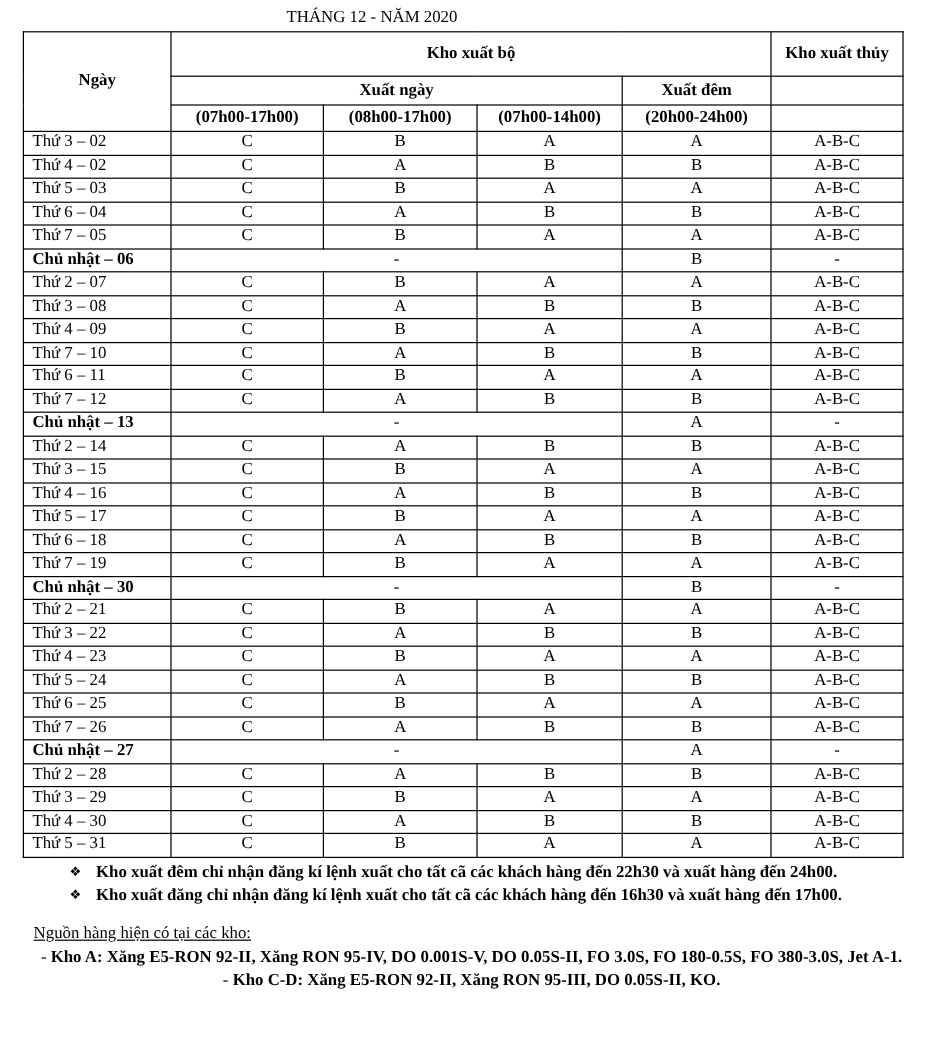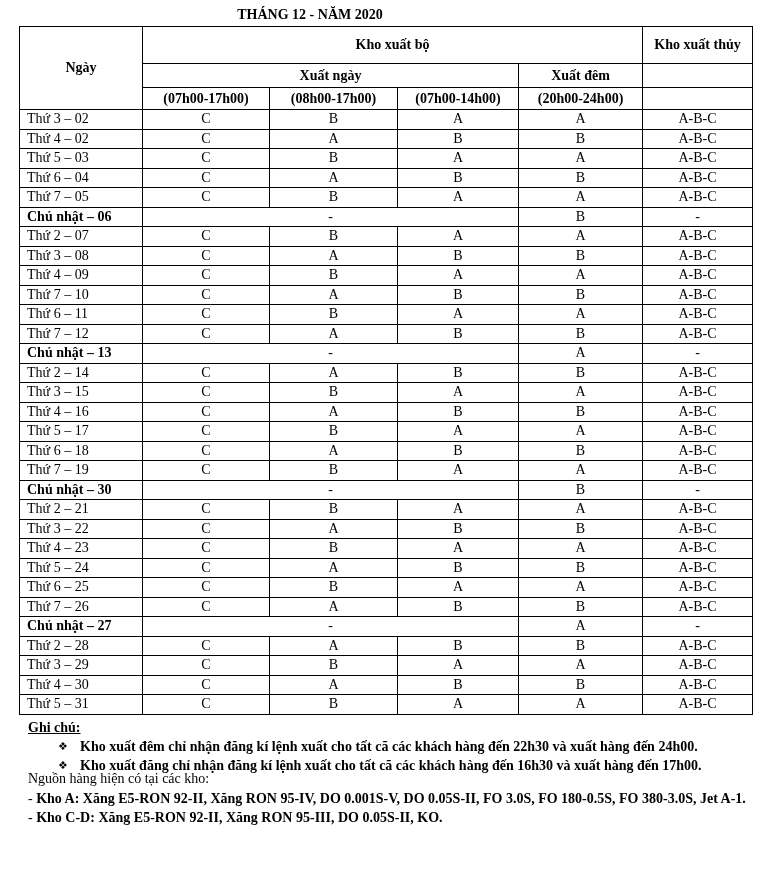--- a/index.html
+++ b/index.html
@@ -3,21 +3,21 @@
 <meta charset="utf-8">
 <style>
   html, body { margin: 0; padding: 0; background: #ffffff; }
   body {
     width: 771px; height: 875px; position: relative; overflow: hidden;
     font-family: "Liberation Serif", "DejaVu Serif", serif;
     color: #000;
   }
   .title {
     position: absolute; left: 0; top: 5px; width: 620px;
-    text-align: center; font-weight: bold; font-size: 14px; line-height: 20px;
+    text-align: center; font-weight: normal; font-size: 14px; line-height: 20px;
     letter-spacing: 0px;
   }
   table.sched {
     position: absolute; left: 19px; top: 26px;
     border-collapse: collapse; table-layout: fixed;
     font-size: 14px; width: 733px;
   }
   table.sched td, table.sched th {
     border: 1px solid #000; padding: 0; text-align: center;
     overflow: hidden; white-space: nowrap;
@@ -36,22 +36,22 @@
   .col-c { width: 121px; }
   .col-d { width: 124px; }
   .col-e { width: 110px; }
   th.wrap { white-space: normal; }
 
   .notes { position: absolute; left: 28px; top: 718px; width: 740px; font-size: 14px; }
   .notes .ghichu { font-weight: bold; text-decoration: underline; line-height: 19px; }
   .notes .bullet-line { position: relative; padding-left: 52px; font-weight: bold; line-height: 19px; white-space: nowrap; }
   .notes .bullet-line .bul { position: absolute; left: 30px; top: 0; font-size: 11px; font-weight: normal; }
   .src { position: absolute; left: 28px; top: 769px; width: 730px; font-size: 14px; line-height: 19.5px; }
-  .src .src-title { }
-  .src .src-line { font-weight: bold; }
+  .src .src-title { text-decoration: underline; }
+  .src .src-line { font-weight: bold; text-align: center; }
   .src .dash { font-weight: normal; }
 </style>
 </head>
 <body>
 
 <div class="title">THÁNG 12 - NĂM 2020</div>
 
 <table class="sched">
   <colgroup>
     <col class="col-day">
@@ -318,21 +318,20 @@
         <td>C</td>
         <td>B</td>
         <td>A</td>
         <td>A</td>
         <td>A-B-C</td>
       </tr>
     </tbody>
 </table>
 
 <div class="notes">
-  <div class="ghichu">Ghi chú:</div>
   <div class="bullet-line">
     <span class="bul">❖</span>
     <span>Kho xuất đêm chỉ nhận đăng kí lệnh xuất cho tất cã các khách hàng đến 22h30 và xuất hàng đến 24h00.</span>
   </div>
   <div class="bullet-line">
     <span class="bul">❖</span>
     <span>Kho xuất đăng chỉ nhận đăng kí lệnh xuất cho tất cã các khách hàng đến 16h30 và xuất hàng đến 17h00.</span>
   </div>
 </div>
 

